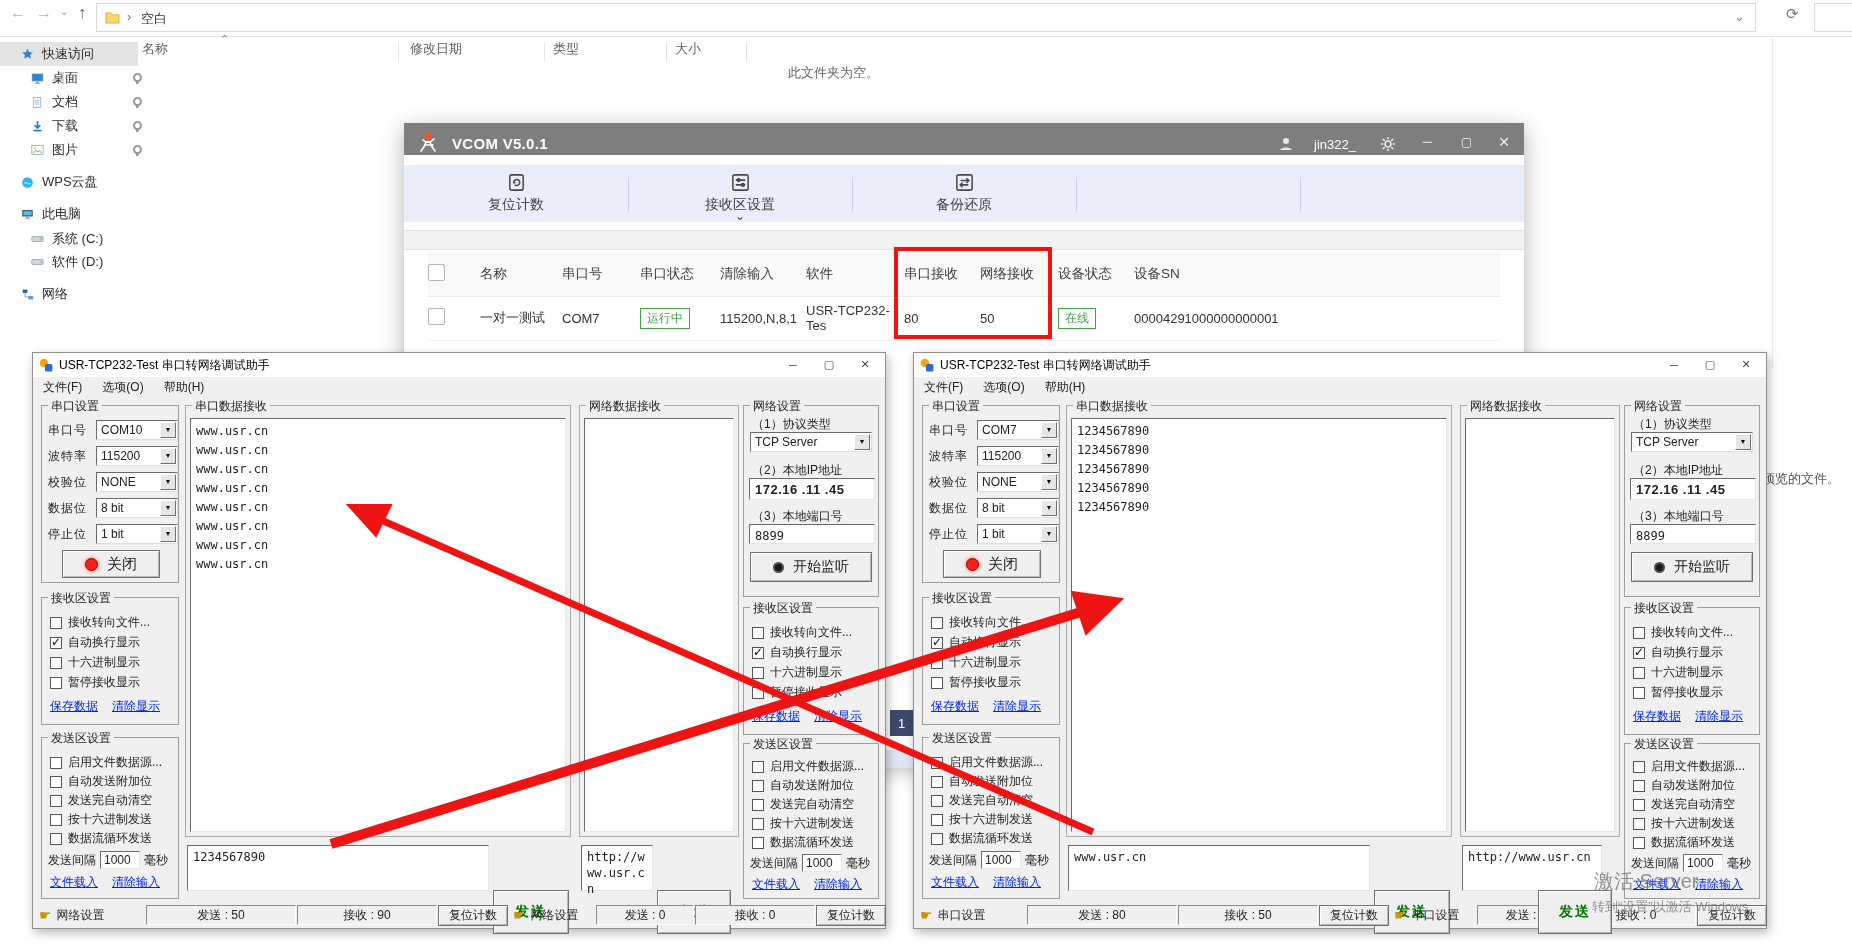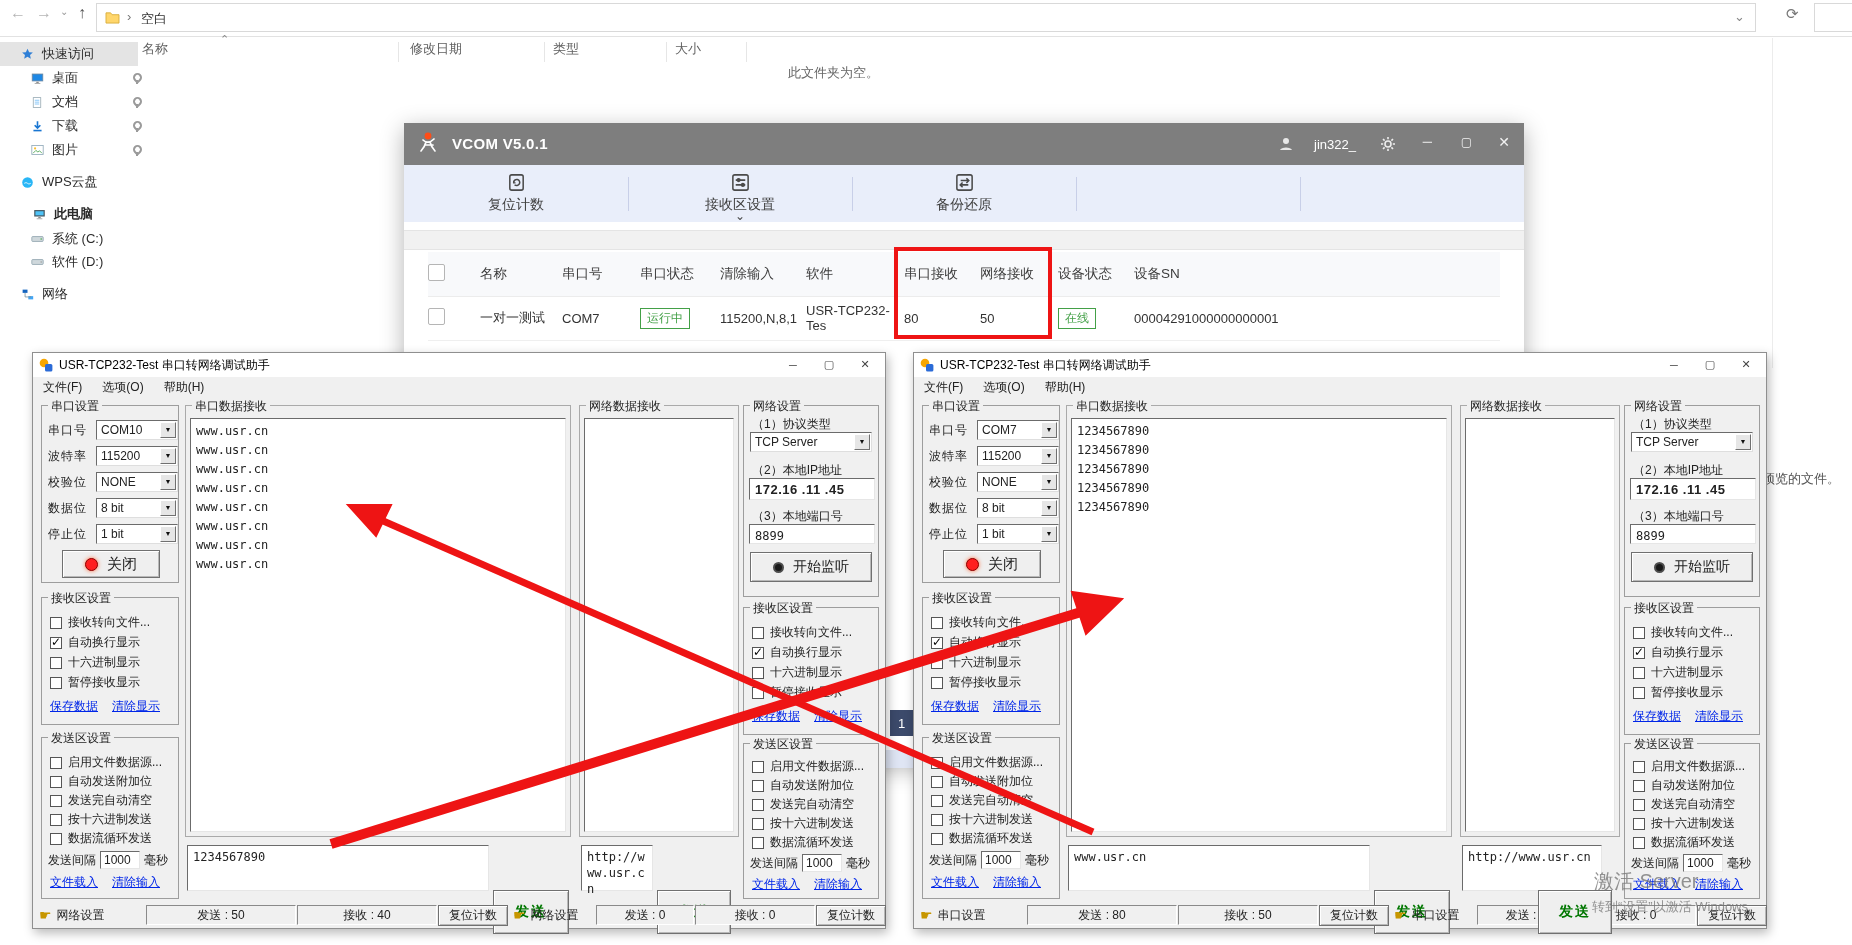--- a/index.html
+++ b/index.html
@@ -18,21 +18,21 @@
   .sidebar-row{position:absolute;left:0;width:118px;height:24px;display:flex;align-items:center;gap:8px;font-size:13px;color:#2b2b2b;}
   .sbicon{flex:none;width:14px;height:14px;display:flex;align-items:center;justify-content:center;}
   .pin{position:relative;width:11px;height:12px;margin-left:auto;margin-right:6px;flex:none;}
   .pin::before{content:"";position:absolute;width:5px;height:5px;border:2px solid #9a9a9a;border-radius:50% 50% 50% 0;transform:rotate(-45deg);left:2px;top:1px;}
   .pin::after{content:"";position:absolute;width:2px;height:4px;background:#9a9a9a;left:5px;top:8px;}
   .exdivider{position:absolute;background:#ececec;}
 
   
   #vcom{position:absolute;left:404px;top:123px;width:1120px;height:640px;background:#fff;z-index:10;
     box-shadow:0 6px 22px rgba(0,0,0,.3);}
-  .vc-title{position:absolute;left:0;top:0;right:0;height:42px;background:#7e7e7e;color:#fff;}
+  .vc-title{position:absolute;left:0;top:0;right:0;height:32px;background:#7e7e7e;color:#fff;}
   .vc-tool{position:absolute;left:0;top:42px;right:0;height:57px;background:#e9eefa;display:flex;}
   .vc-cell{width:224px;display:flex;flex-direction:column;align-items:center;justify-content:flex-start;padding-top:7px;box-sizing:border-box;position:relative;}
   .vc-cell .lbl{font-size:14px;color:#3f3f3f;margin-top:3px;}
   .vc-sep{position:absolute;top:12px;width:1px;height:34px;background:#c8cfe8;}
   .vc-band{position:absolute;left:0;right:0;top:107px;height:18px;background:#f1f1f1;border-top:1px solid #e4e4e4;border-bottom:1px solid #e4e4e4;}
   .vc-row{position:absolute;left:24px;display:flex;align-items:center;height:44px;}
   .vc-c{box-sizing:border-box;padding-right:6px;font-size:13px;color:#333;flex:none;}
   .vc-head{font-size:13.5px;color:#3c3c3c;}
   .vcheck{width:15px;height:15px;border:1px solid #b5b5b5;border-radius:2px;background:#fff;}
   .badge{display:inline-block;border:1px solid #43a047;color:#43a047;font-size:12px;padding:1px 6px;background:#fff;}
@@ -170,21 +170,21 @@
       </div>
       <div class="sidebar-row" style="top:170px;padding-left:20px;">
         <span class="sbicon">
             <svg width="13" height="13" viewBox="0 0 16 16">
               <circle cx="8" cy="8" r="6.5" fill="#29b6f6"></circle>
               <path d="M4 9c1.5-1 3-1 4 0s2.5 1 4 0" stroke="#fff" fill="none"></path>
             </svg>
           </span>
         <span>WPS云盘</span>
       </div>
-      <div class="sidebar-row" style="top:202px;padding-left:32px;font-weight:bold;">
+      <div class="sidebar-row" style="top:202px;padding-left:20px;">
         <span class="sbicon">
             <svg width="13" height="13" viewBox="0 0 16 16">
               <rect x="1.5" y="2.5" width="13" height="8" fill="#455a64"></rect>
               <rect x="3" y="4" width="10" height="5" fill="#4fc3f7"></rect>
               <rect x="6.5" y="11" width="3" height="1.5" fill="#8a8a8a"></rect>
               <rect x="4.5" y="12.8" width="7" height="1" fill="#9a9a9a"></rect>
             </svg>
           </span>
         <span>此电脑</span>
       </div>
@@ -519,21 +519,21 @@
           <span class="link">清除输入</span>
         </div>
     </div>
 
     <div class="statusbar">
       <span class="stoggle" style="width:110px;">
           <span class="hand">☛</span>
           <span>网络设置</span>
         </span>
       <span class="sfield" style="width:150px;">发送 : 50</span>
-      <span class="sfield" style="width:140px;">接收 : 40</span>
+      <span class="sfield" style="width:140px;">接收 : 90</span>
       <span class="btn rstbtn" style="width:70px;">复位计数</span>
       <span class="stoggle" style="width:86px;">
           <span class="hand">☛</span>
           <span>网络设置</span>
         </span>
       <span class="sfield" style="width:98px;">发送 : 0</span>
       <span class="sfield" style="width:120px;">接收 : 0</span>
       <span class="btn rstbtn" style="width:70px;">复位计数</span>
     </div>
   </div>

